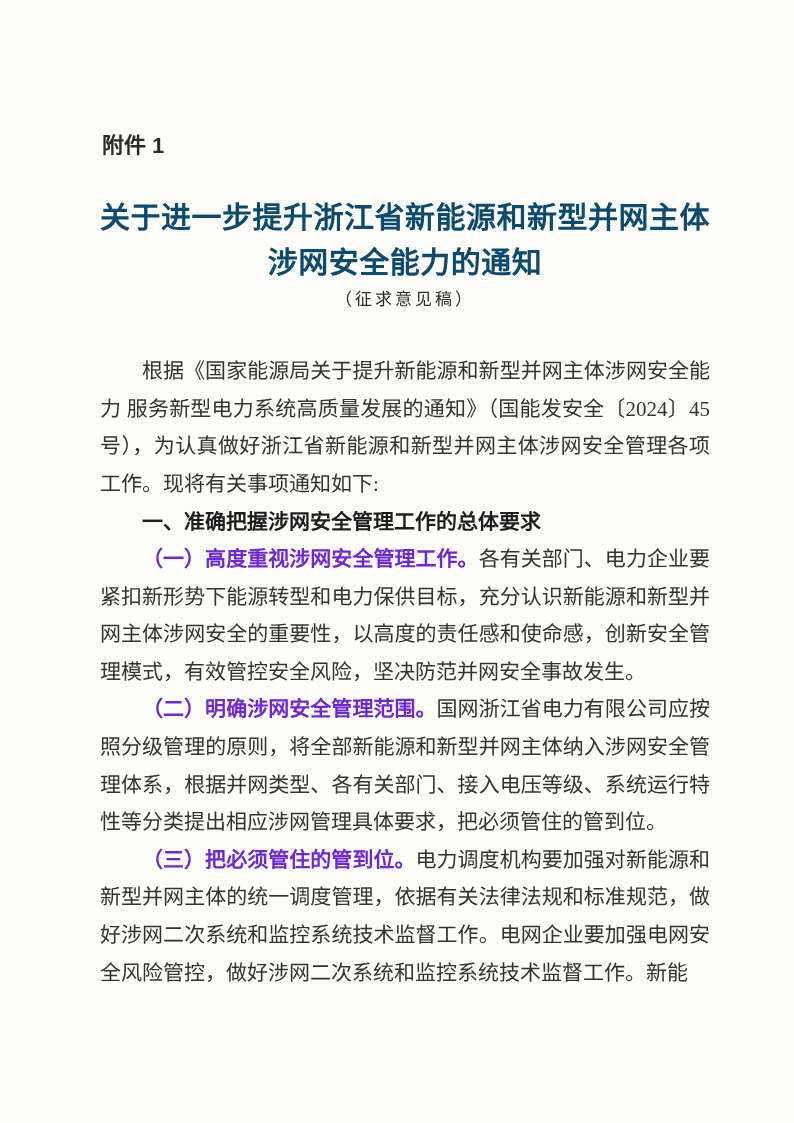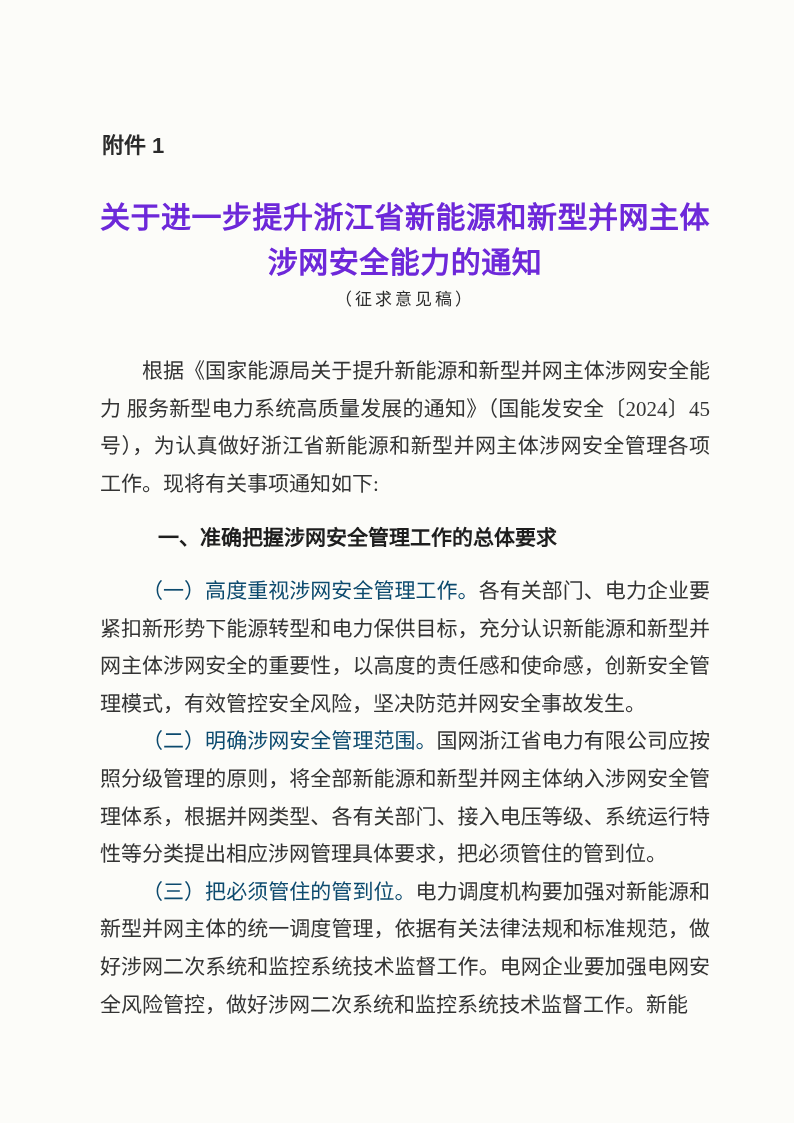--- a/index.html
+++ b/index.html
@@ -27,21 +27,21 @@
     margin-left: 2px;
   }
   .doc-title {
     margin: 33px 0 0 0;
     text-align: center;
     font-family: "Liberation Serif", "DejaVu Serif", serif;
     font-weight: 700;
     font-size: 30px;
     line-height: 45px;
     letter-spacing: 0.5px;
-    color: #6d28d9;
+    color: #0c4a6e;
   }
   .doc-title .title-line {
     display: block;
   }
   .doc-subtitle {
     margin-top: 0;
     text-align: center;
     font-family: "Liberation Serif", "DejaVu Serif", serif;
     font-size: 17px;
     line-height: 30px;
@@ -54,32 +54,32 @@
     font-size: 21px;
     line-height: 37.6px;
     text-align: justify;
     color: #333333;
   }
   .para {
     margin: 0;
     text-indent: 2em;
   }
   .section-heading {
-    margin: 16px;
+    margin: 0;
     text-indent: 2em;
     font-family: "Liberation Sans", "DejaVu Sans", sans-serif;
     font-size: 21px;
     line-height: 37.6px;
     font-weight: 700;
     color: #1e1e1e;
     text-align: left;
   }
   .lead {
-    font-weight: 400;
-    color: #0c4a6e;
+    font-weight: 700;
+    color: #6d28d9;
   }
 </style>
 </head>
 <body>
 
 <div class="page">
 
   <div class="attachment-label">附件 1</div>
 
   <h1 class="doc-title">

